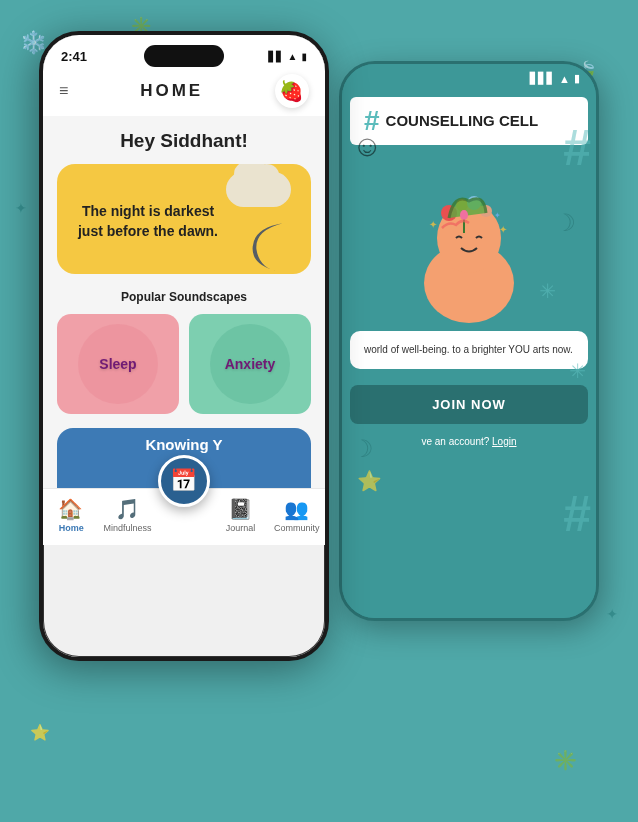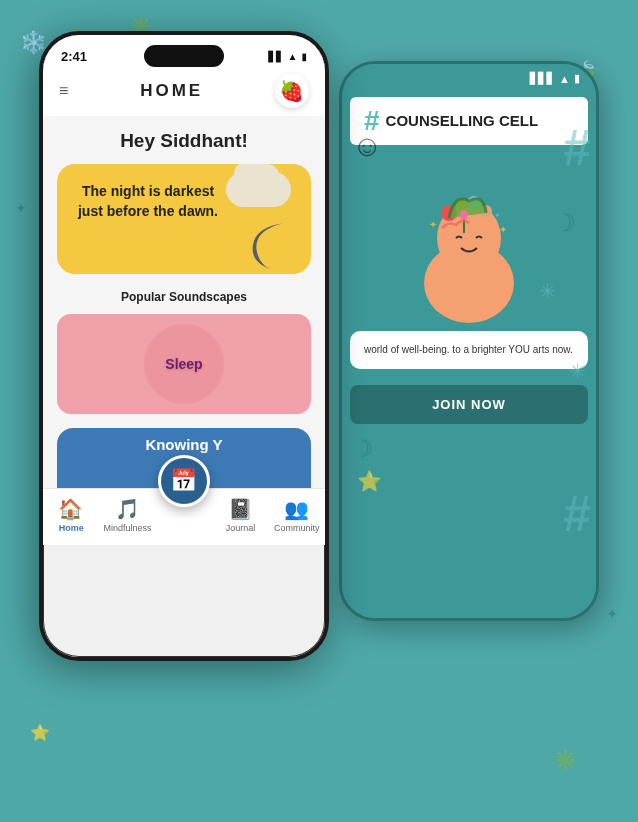--- a/index.html
+++ b/index.html
@@ -229,21 +229,21 @@
       font-size: 19px;
       font-weight: 700;
       color: #222;
       margin-bottom: 12px;
     }
 
     
     .quote-card {
       background: #f5c842;
       border-radius: 18px;
-      padding: 8px 16px 16px;
+      padding: 28px 16px 16px;
       position: relative;
       margin-bottom: 16px;
       overflow: hidden;
       min-height: 110px;
     }
     .quote-cloud {
       position: absolute;
       top: 8px;
       right: 20px;
     }
@@ -516,20 +516,24 @@
       <div class="well-being-card">
         <p>world of well-being.
 to a brighter YOU
 arts now.</p>
       </div>
 
       
       <button class="join-btn">JOIN NOW</button>
 
       
+      <div class="login-text">
+        <span>ve an account?</span>
+        <a>Login</a>
+      </div>
     </div>
   </div>
 
   <div class="phone-front">
     <div class="dynamic-island"></div>
 
     <div class="status-bar">
       <span class="status-time">2:41</span>
       <div class="status-icons">
         <span>▋▋</span>
@@ -558,20 +562,24 @@
             <path d="M50 10 Q20 15 18 35 Q16 55 45 62 Q25 58 22 38 Q20 18 50 10Z" fill="#3a4a6a" opacity="0.85"></path>
           </svg>
         </div>
 
         <div class="section-title">Popular Soundscapes</div>
         <div class="soundscapes-grid">
           <div class="soundscape-card sleep">
             <div class="soundscape-circle"></div>
             <span class="soundscape-label">Sleep</span>
           </div>
+          <div class="soundscape-card anxiety">
+            <div class="soundscape-circle"></div>
+            <span class="soundscape-label">Anxiety</span>
+          </div>
         </div>
 
         <div class="knowing-card">
           <span class="knowing-title">Knowing Y</span>
         </div>
       </div>
     </div>
 
     <div class="bottom-nav" style="position:relative;">
       <div class="nav-item">

